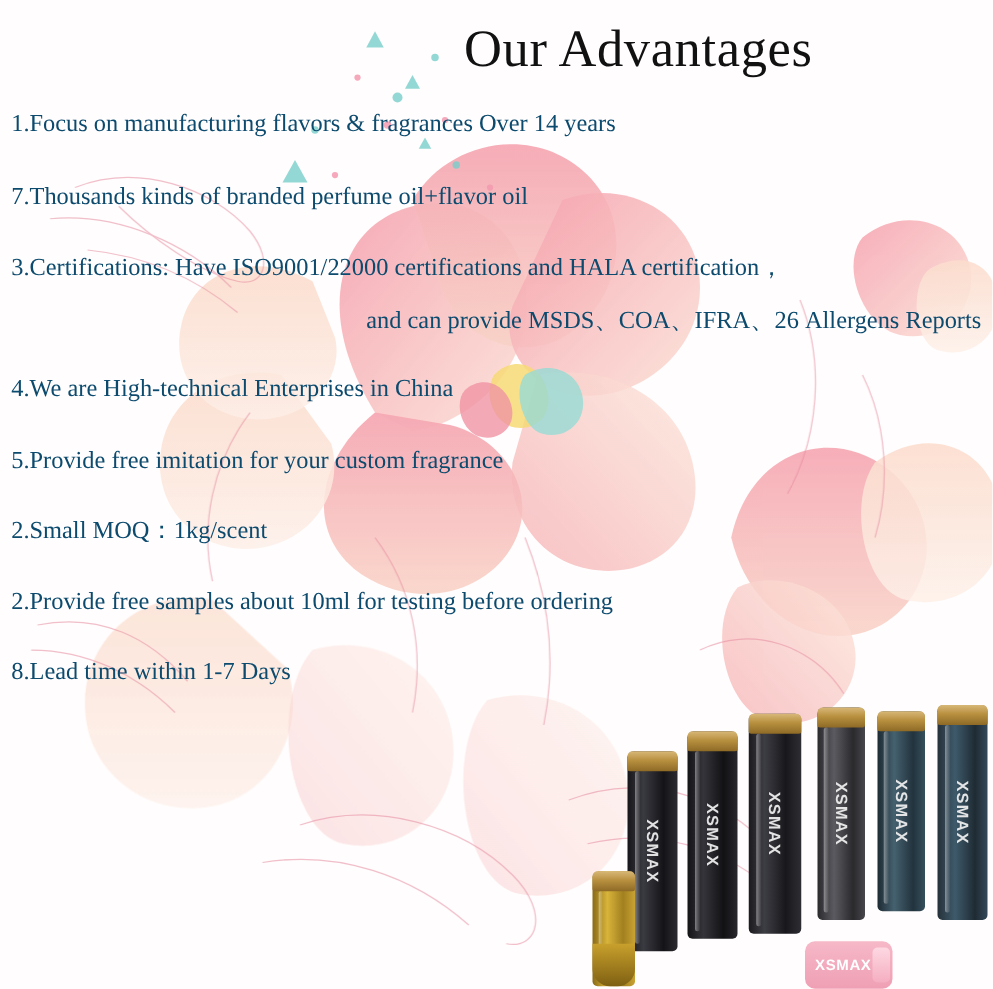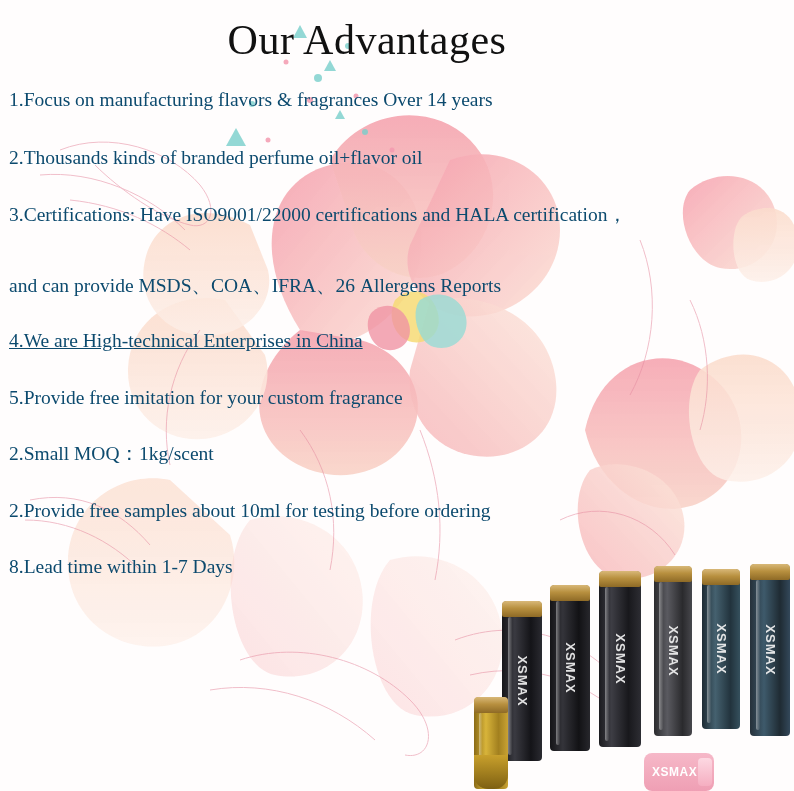--- a/index.html
+++ b/index.html
@@ -38,47 +38,46 @@
     left: 0;
     width: 794px;
     height: 791px;
     z-index: 5;
   }
   .title {
     position: absolute;
     top: 14px;
     left: 0;
     width: 650px;
-    text-align: center;
+    text-align: right;
     font-size: 42px;
     line-height: 1.25;
     color: #111111;
     font-family: "Liberation Serif", serif;
     letter-spacing: 0.5px;
-    padding-left: 42px;
   }
   .lines {
     position: absolute;
     top: 82px;
     left: 9px;
     width: 776px;
   }
   .line {
     font-size: 19.5px;
     color: #0c4a6e;
     line-height: 1.0;
     margin: 0 0 0 0;
     white-space: nowrap;
     font-family: "Liberation Serif", serif;
   }
   .line.l1  { margin-top: 8px; }
   .line.l2  { margin-top: 38px; }
   .line.l3  { margin-top: 38px; }
-  .line.l3b { margin-top: 51px; }
-  .line.l4  { margin-top: 36px; text-decoration: underline; }
+  .line.l3b { margin-top: 22px; text-align: right; }
+  .line.l4  { margin-top: 36px; }
   .line.l5  { margin-top: 37px; }
   .line.l6  { margin-top: 37px; }
   .line.l7  { margin-top: 37px; }
   .line.l8  { margin-top: 37px; }
 
   
   .products {
     position: absolute;
     right: 0px;
     bottom: 0px;
@@ -245,21 +244,21 @@
         <circle cx="392" cy="150" r="2.5"></circle>
       </g>
     </svg>
   </div>
 
   <div class="content">
     <div class="title">Our Advantages</div>
 
     <div class="lines">
       <p class="line l1">1.Focus on manufacturing flavors &amp; fragrances Over 14 years</p>
-      <p class="line l2">2.Thousands kinds of branded perfume oil+flavor oil</p>
+      <p class="line l2">7.Thousands kinds of branded perfume oil+flavor oil</p>
       <p class="line l3">3.Certifications: Have ISO9001/22000 certifications and HALA certification，</p>
       <p class="line l3b">and can provide MSDS、COA、IFRA、26 Allergens Reports</p>
       <p class="line l4">4.We are High-technical Enterprises in China</p>
       <p class="line l5">5.Provide free imitation for your custom fragrance</p>
       <p class="line l6">2.Small MOQ：1kg/scent</p>
       <p class="line l7">2.Provide free samples about 10ml for testing before ordering</p>
       <p class="line l8">8.Lead time within 1-7 Days</p>
     </div>
   </div>
 

